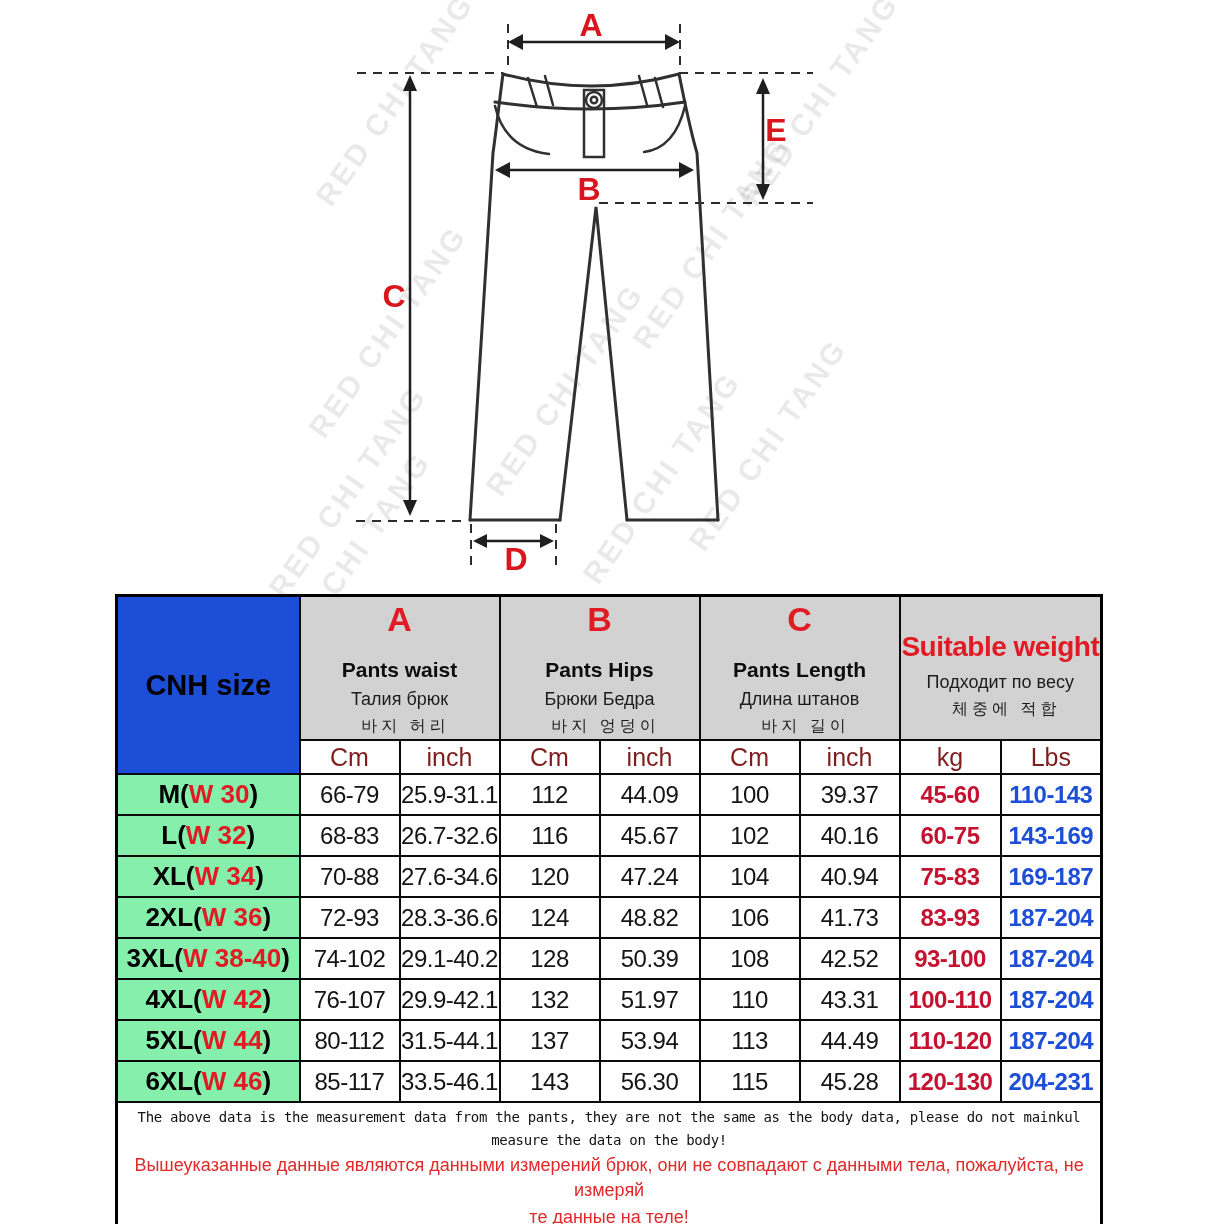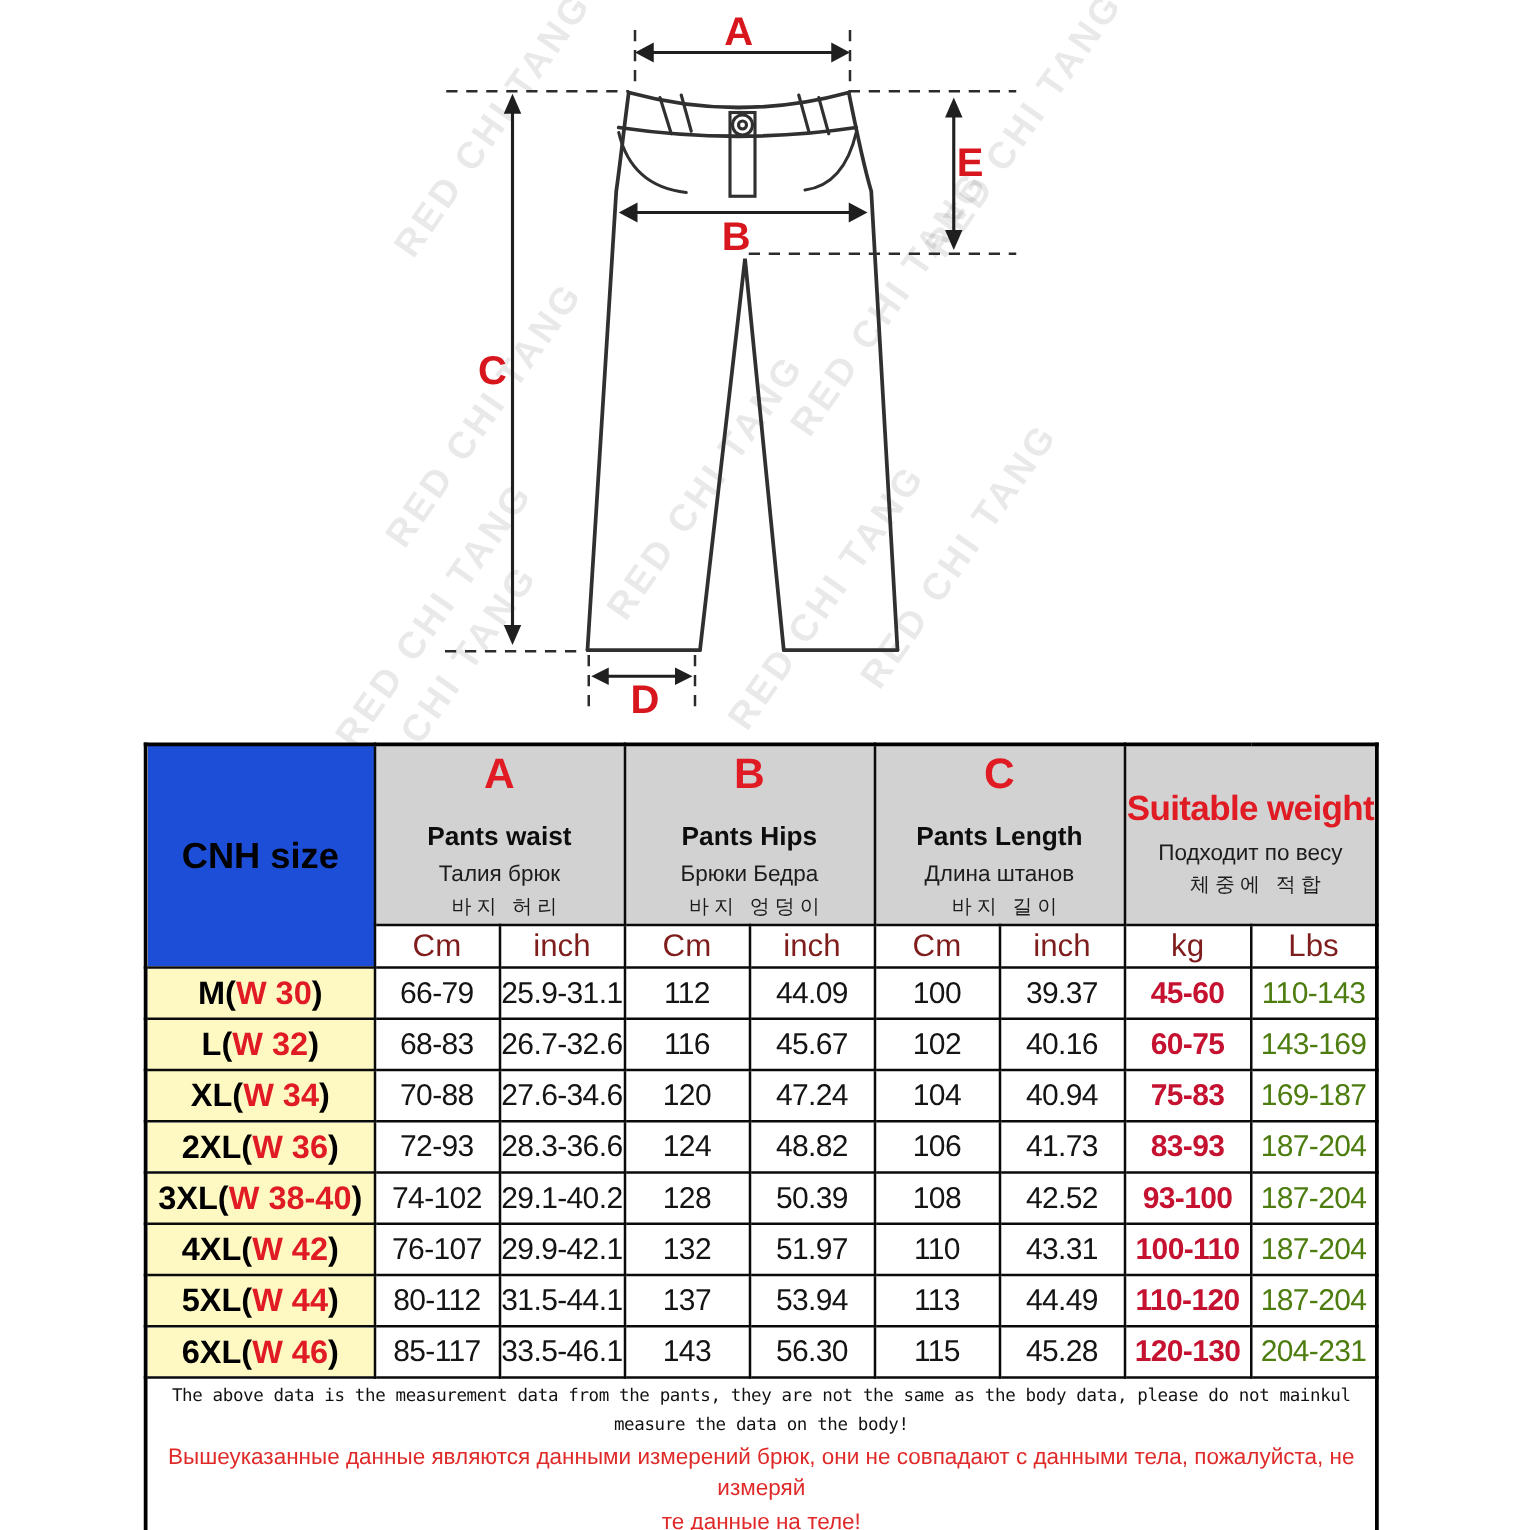--- a/index.html
+++ b/index.html
@@ -30,25 +30,25 @@
   tr.note-row{height:128px;}
   td.ghead{background:#d2d2d2;}
   .letter{display:block;font-weight:bold;font-size:34px;color:#e01b24;line-height:40px;margin-top:2px;}
   .g-en{display:block;font-weight:bold;font-size:21px;color:#0d0d0d;line-height:32px;margin-top:15px;}
   .g-ru{display:block;font-size:18px;color:#1c1c1c;line-height:27px;}
   .g-ko{display:block;font-size:16px;color:#1c1c1c;line-height:26px;letter-spacing:4px;margin-left:12px;}
   .w-title{display:block;font-weight:bold;font-size:28px;color:#e01b24;letter-spacing:-0.5px;
            line-height:44px;margin-top:10px;}
   .corner{font-weight:bold;font-size:29px;color:#000;background:#1d4ed8;}
   .unit{font-size:25px;color:#7f1d1d;border-radius:13px;}
-  td.sizecell{background:#fef9c3;font-weight:bold;font-size:26px;color:#000;}
+  td.sizecell{background:#86efac;font-weight:bold;font-size:26px;color:#000;}
   .wred{color:#e01b24;}
   td.num{font-size:24px;letter-spacing:-0.5px;color:#141414;background:#fff;}
   td.kgv{color:#c51230;font-weight:bold;}
-  td.lbsv{color:#4d7c0f;font-weight:normal;}
+  td.lbsv{color:#1d4ed8;font-weight:bold;}
   td.notes{background:#fff;}
   .note-en{font-family:"DejaVu Sans Mono",monospace;font-size:14px;color:#111;
            line-height:21px;letter-spacing:-0.3px;}
   .note-ru{font-size:18px;color:#e02a2a;line-height:25px;}
   .note-ko{font-size:17px;color:#111;line-height:27px;margin-top:2px;}
   .note-block{display:flex;flex-direction:column;justify-content:center;gap:2px;padding:4px 8px;}
 </style>
 </head>
 <body>
 

